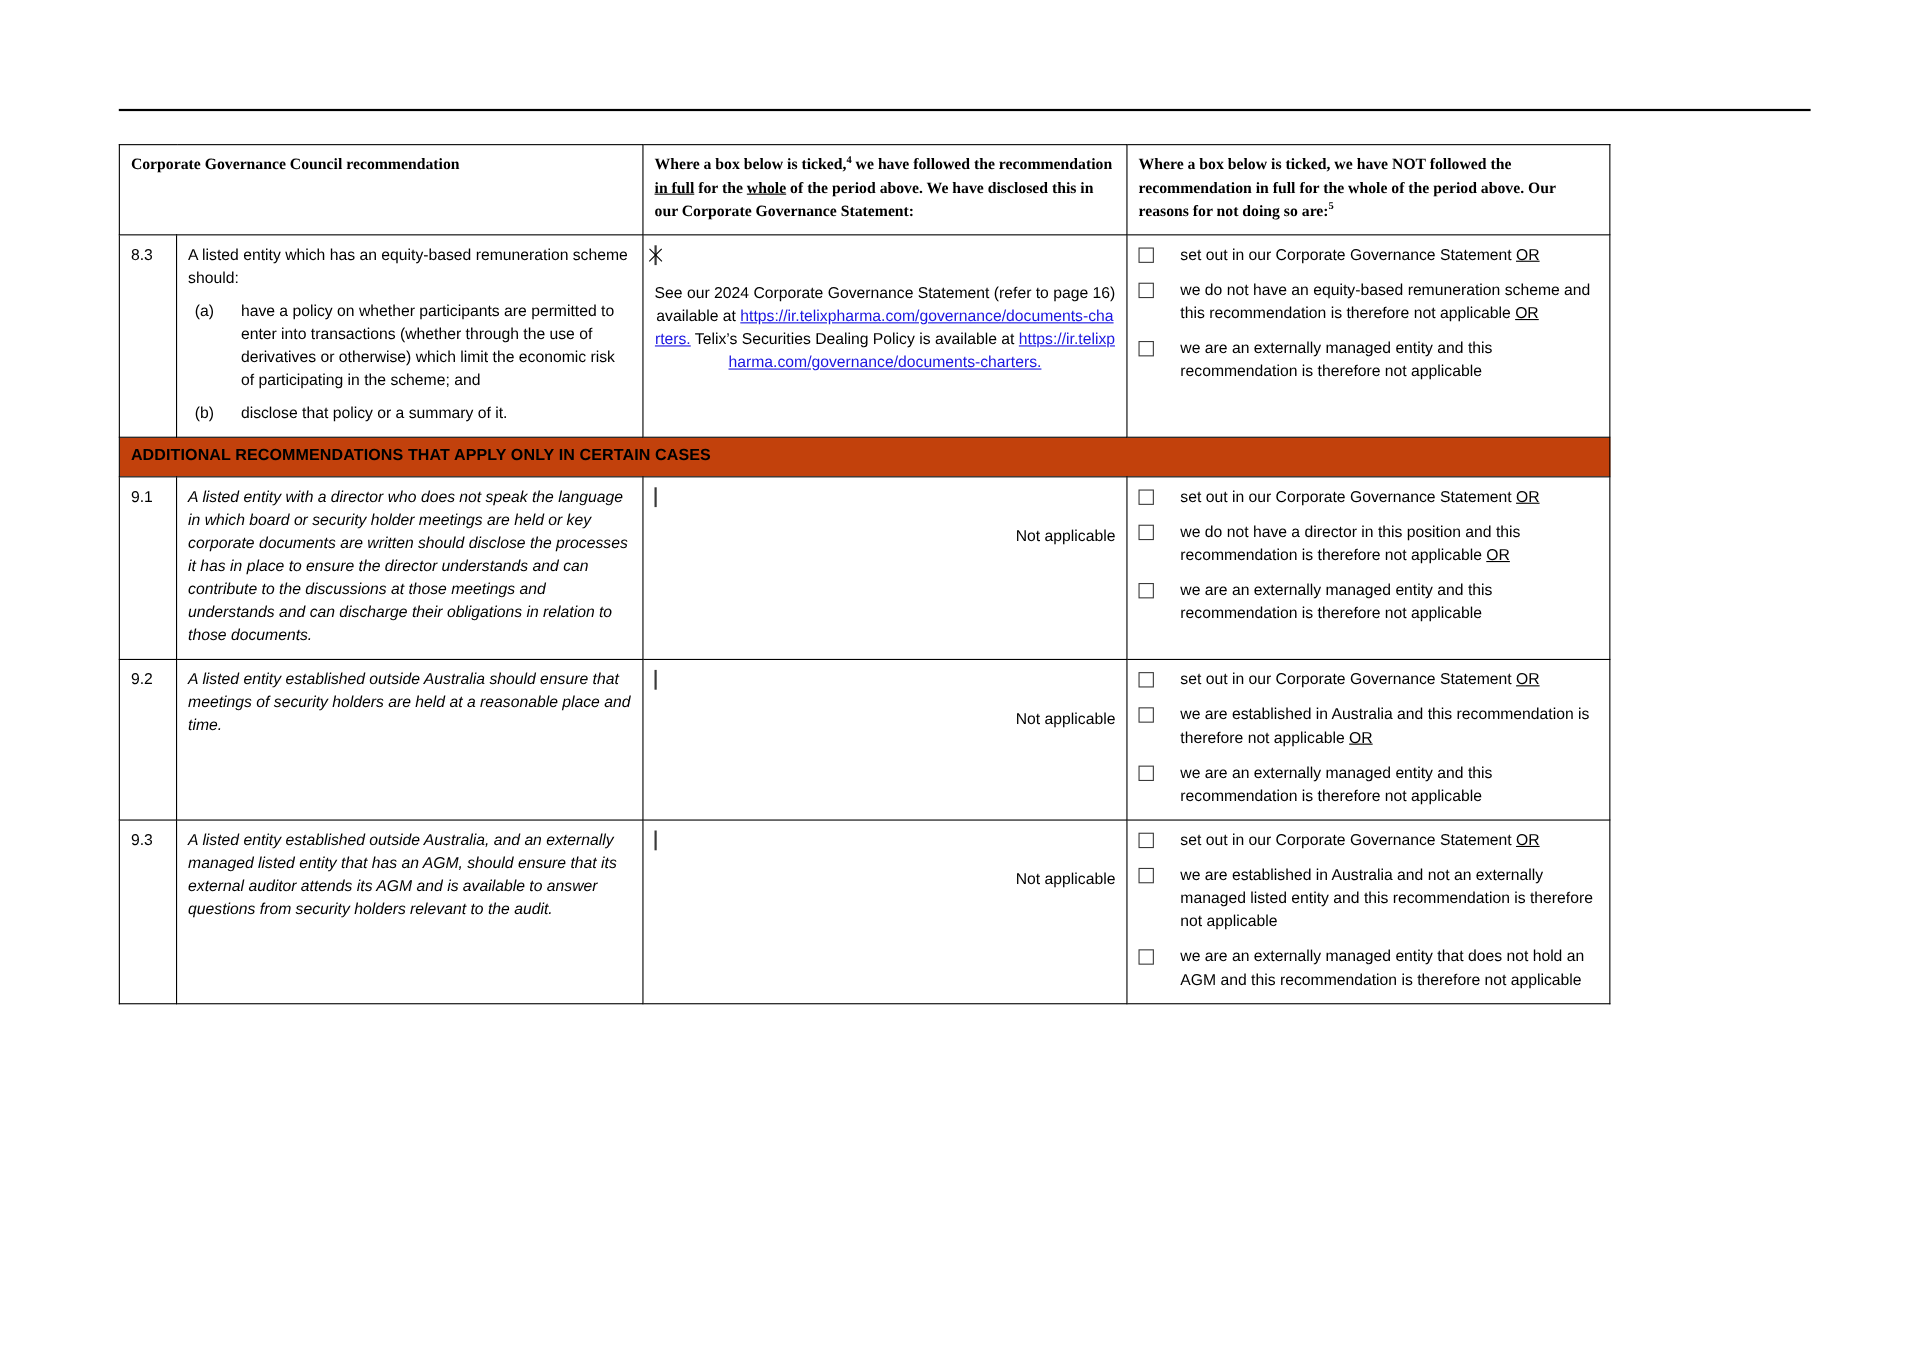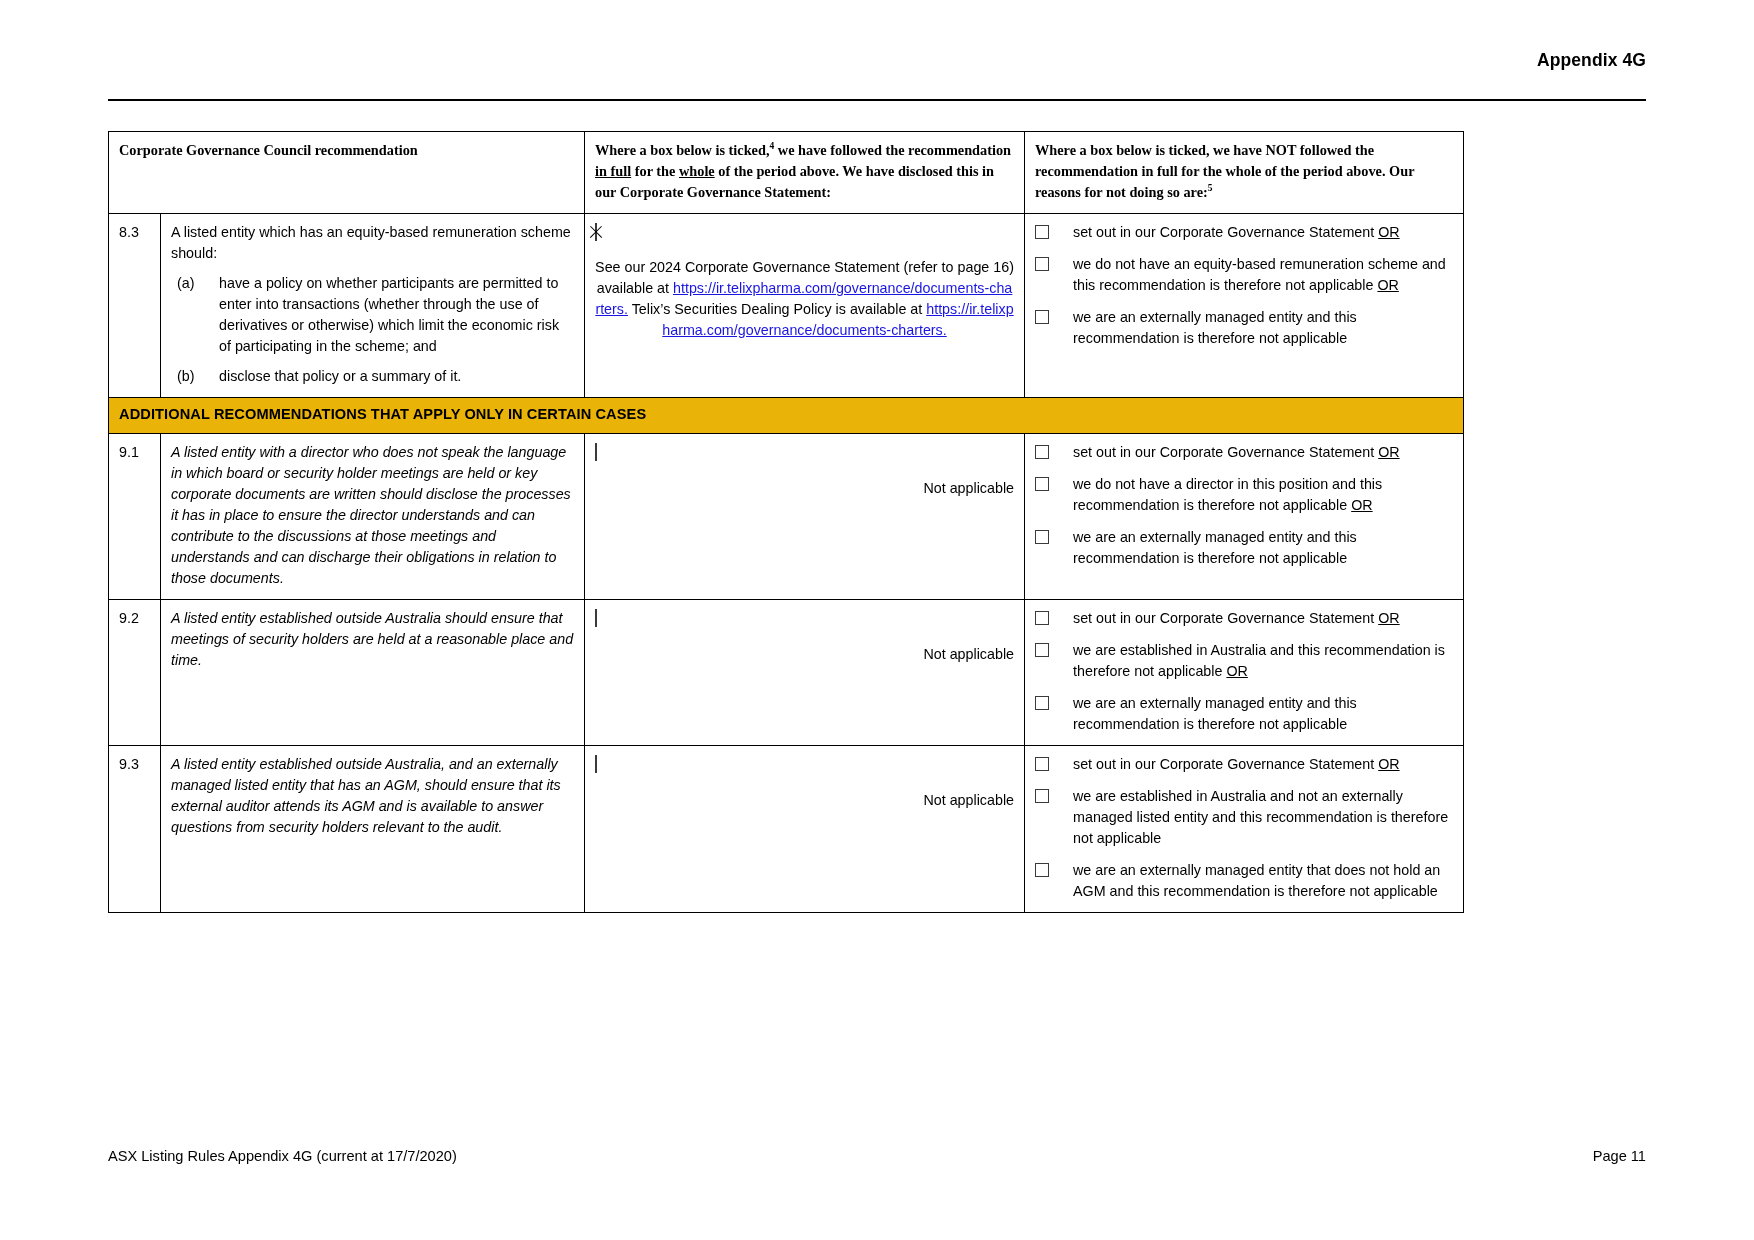--- a/index.html
+++ b/index.html
@@ -81,21 +81,21 @@
 
   u { text-decoration: underline; }
   sup {
     font-size: 9.5px;
     vertical-align: super;
     line-height: 0;
   }
 
   
   .section-banner td {
-    background: #eab308;
+    background: #c2410c;
     font-weight: bold;
     font-size: 14.6px;
     letter-spacing: 0.1px;
     padding: 6px 0 7px 10px;
   }
 
   
   .rec-intro { margin: 0 0 9px 0; }
   .rec-plain { margin: 0; font-style: italic; }
   .sub-list {
@@ -171,21 +171,20 @@
     justify-content: space-between;
     align-items: baseline;
   }
 </style>
 </head>
 <body>
 
 <div class="page">
 
   <div class="doc-header">
-    <span class="line1">Appendix 4G</span>
   </div>
   <div class="header-rule"></div>
 
   <table class="gov-table">
     <colgroup>
       <col class="col-num">
       <col class="col-rec">
       <col class="col-mid">
       <col class="col-right">
     </colgroup>
@@ -326,18 +325,14 @@
           <div class="cb-row">
             <span class="checkbox"></span>
             <span class="cb-label"><span>we are an externally managed entity that does not hold an AGM and this recommendation is therefore not applicable</span></span>
           </div>
         </td>
       </tr>
 
     </tbody>
   </table>
 
-  <div class="doc-footer">
-    <span>ASX Listing Rules Appendix 4G (current at 17/7/2020)</span>
-    <span>Page 11</span>
-  </div>
 
 </div>
 
 </body></html>

